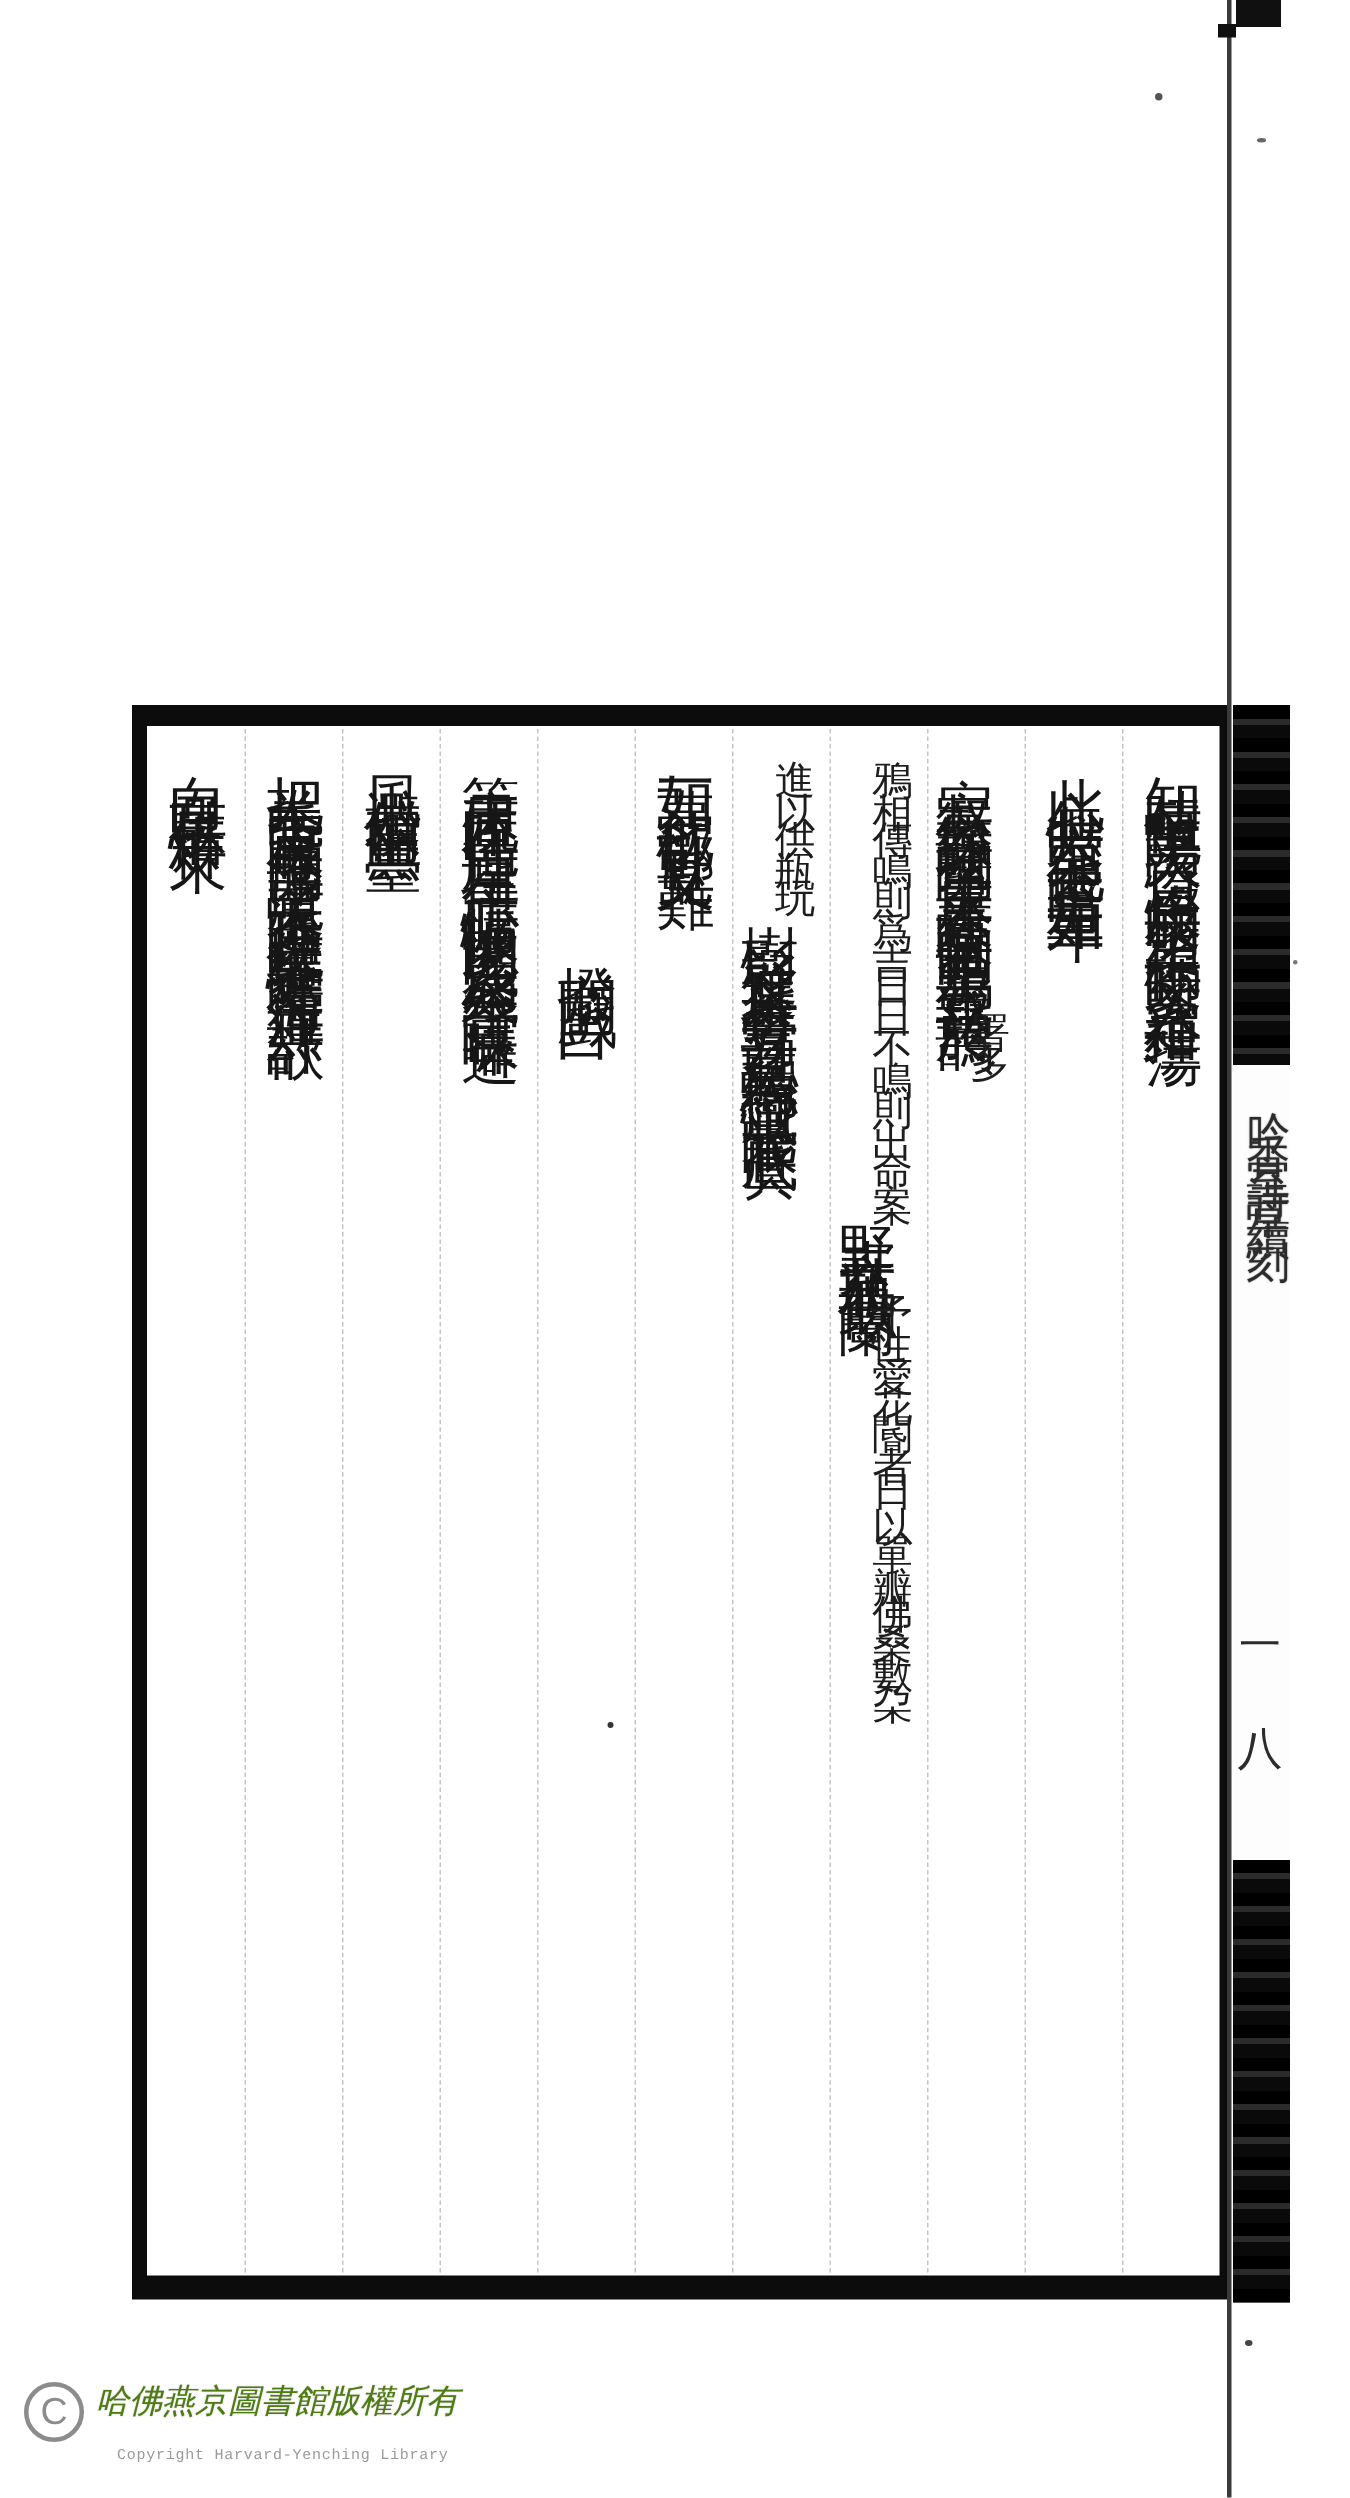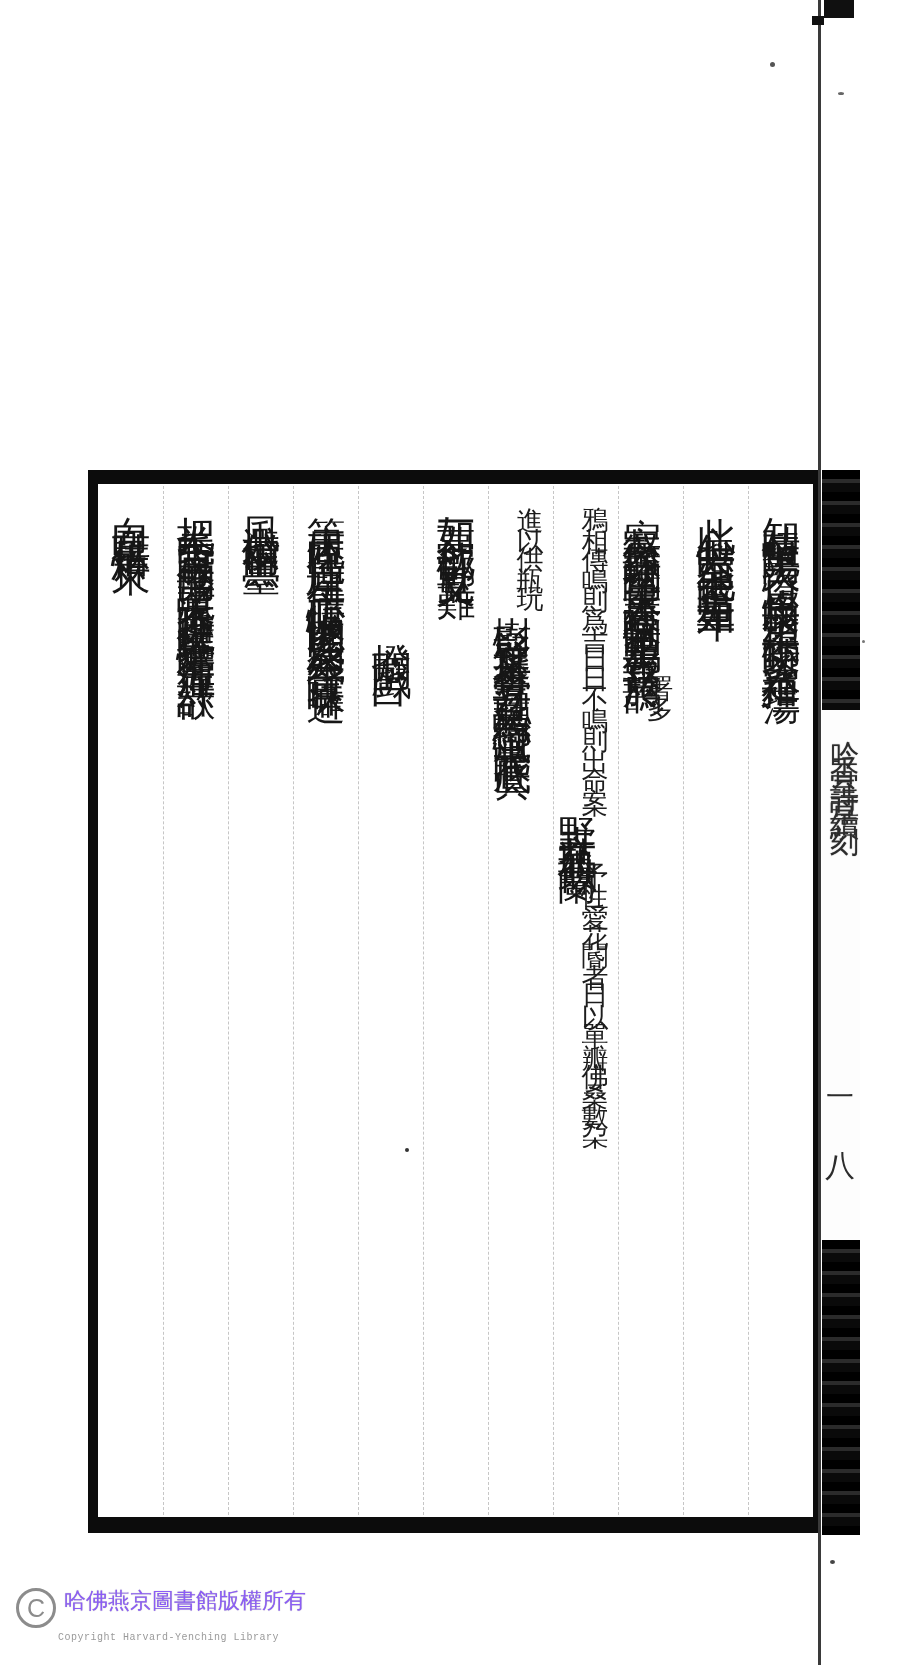--- a/index.html
+++ b/index.html
@@ -57,25 +57,25 @@
   
   .stamp{position:absolute;left:14px;top:1582px;width:300px;height:80px;color:#8c8c8c;}
   .stamp-c{
     position:absolute;left:2px;top:6px;width:34px;height:34px;
     border:3px solid #8c8c8c;border-radius:50%;
     font-size:25px;line-height:34px;text-align:center;color:#8c8c8c;
     font-family:"Liberation Sans","DejaVu Sans",sans-serif;
   }
   .stamp-cn{
     position:absolute;left:50px;top:4px;width:230px;
-    font-size:22px;letter-spacing:0px;color:#8b5cf6;
-    text-shadow:0 0 1px #aaa;white-space:nowrap;
+    font-size:22px;letter-spacing:0px;color:#4d7c0f;
+    text-shadow:0 0 1px #aaa;white-space:nowrap;font-style:italic;
   }
   .stamp-en{
-    position:absolute;left:44px;top:50px;
+    position:absolute;left:64px;top:50px;
     font-family:"Liberation Mono","DejaVu Sans Mono",monospace;
     font-size:10px;letter-spacing:0.5px;color:#9a9a9a;white-space:nowrap;
   }
   
   .speck{position:absolute;background:#555;border-radius:50%;}
 </style>
 </head>
 <body>
 
 <div class="spine-line"></div>

